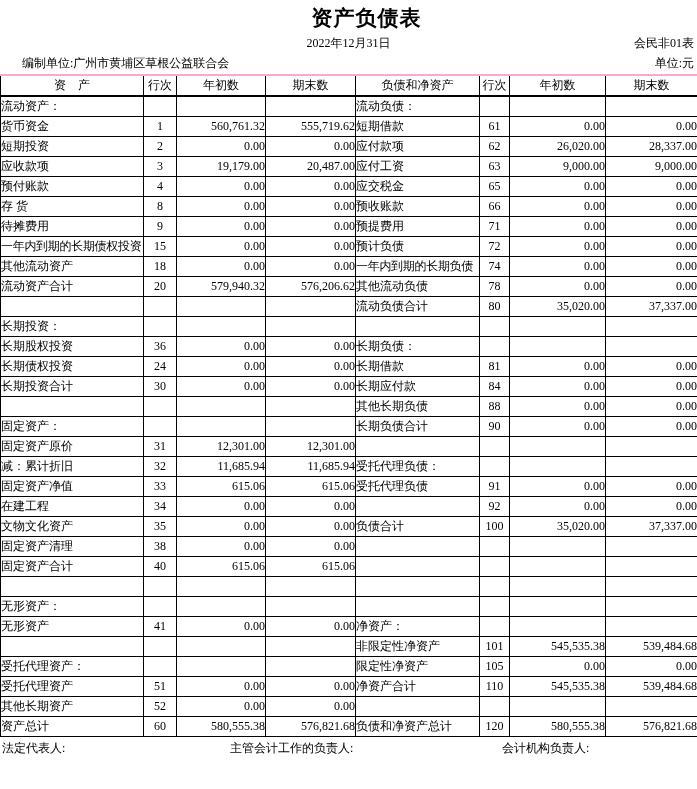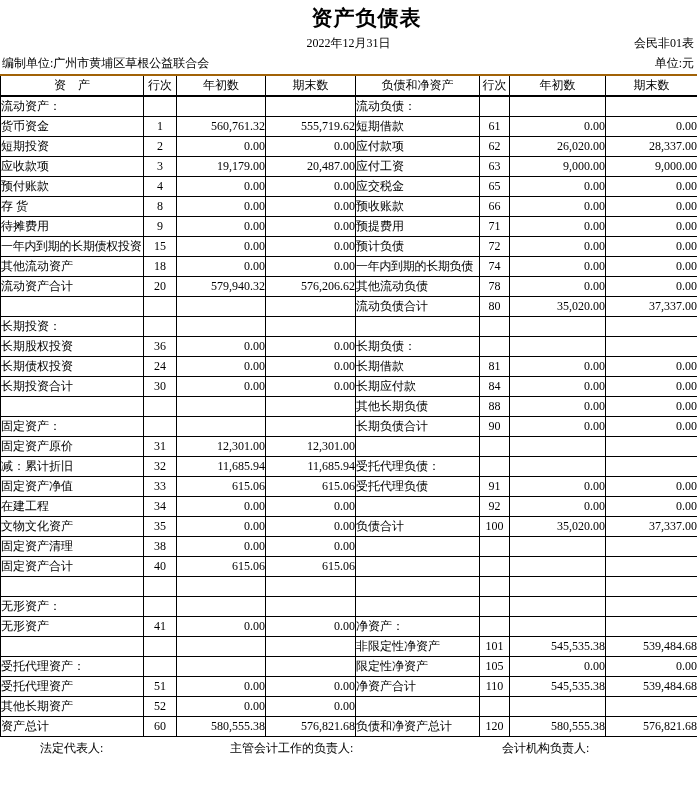--- a/index.html
+++ b/index.html
@@ -30,27 +30,28 @@
   .dateline .formcode { position: absolute; right: 3px; top: 0; font-family: Liberation Serif, serif; }
   .metaline {
     display: flex;
     justify-content: space-between;
     font-size: 12px;
     line-height: 16px;
     margin-top: 4px;
     padding-left: 2px;
     padding-right: 3px;
     height: 17px;
+    margin-left: 20px;
   }
   table.sheet {
     border-collapse: collapse;
     table-layout: fixed;
     width: 697px;
     margin-top: 2px;
-    border-top: 2px solid #a16207;
+    border-top: 2px solid #f9a8d4;
     padding-left: 20px;
   }
   table.sheet th, table.sheet td {
     border: 1px solid #000;
     height: 20px;
     line-height: 19px;
     font-size: 12px;
     padding: 0;
     overflow: hidden;
     white-space: nowrap;
@@ -67,21 +68,21 @@
   td.sm { font-size: 10px; letter-spacing: -0.3px; }
   td.rn { text-align: center; }
   td.num { text-align: right; padding-right: 5px; }
   .footerline {
     position: relative;
     height: 18px;
     font-size: 12px;
     line-height: 16px;
     margin-top: 3px;
   }
-  .footerline .f1 { position: absolute; left: 2px; margin-left: 38px; }
+  .footerline .f1 { position: absolute; left: 2px; }
   .footerline .f2 { position: absolute; left: 230px; }
   .footerline .f3 { position: absolute; left: 502px; }
 </style>
 </head>
 <body>
 
 <div>
 
   <div class="title">资产负债表</div>
 

